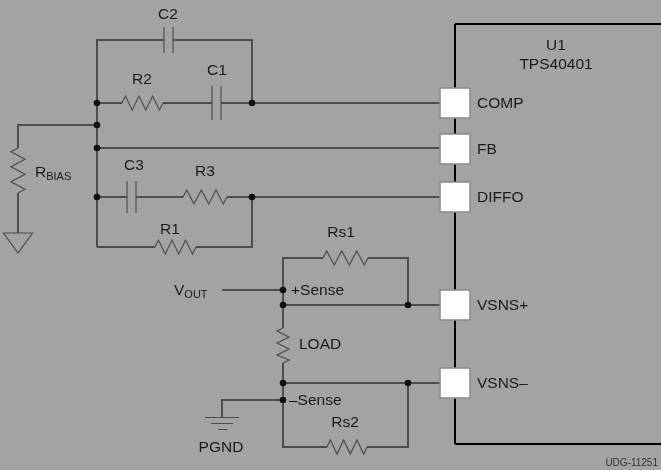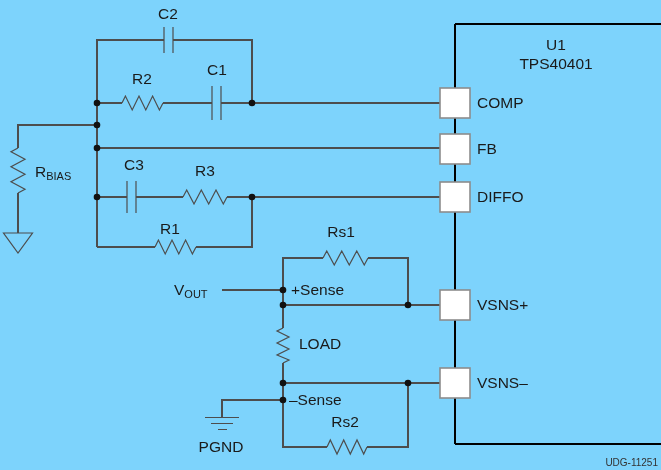--- a/index.html
+++ b/index.html
@@ -5,21 +5,21 @@
   html, body {
     margin: 0;
     padding: 0;
     background: #ffffff;
     font-family: "Liberation Sans", sans-serif;
   }
   .stage {
     position: relative;
     width: 661px;
     height: 470px;
-    background: #7dd3fc;
+    background: #a3a3a3;
     overflow: hidden;
   }
   svg { display: block; }
   .wire {
     stroke: #4d4d4d;
     stroke-width: 1.2;
     fill: none;
   }
   .ortho { shape-rendering: crispEdges; }
   .ic-line {

